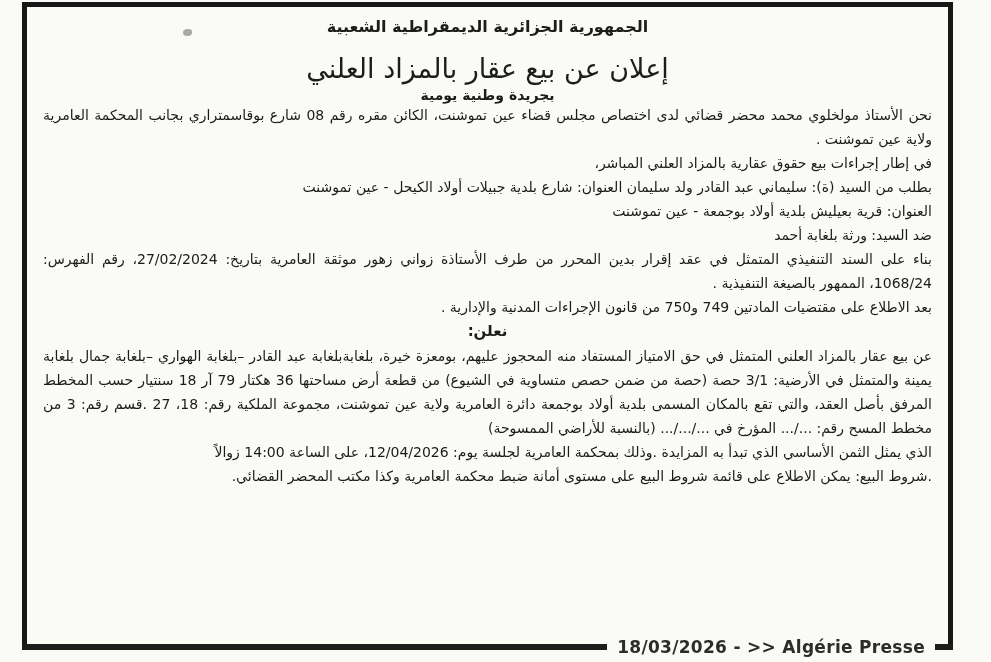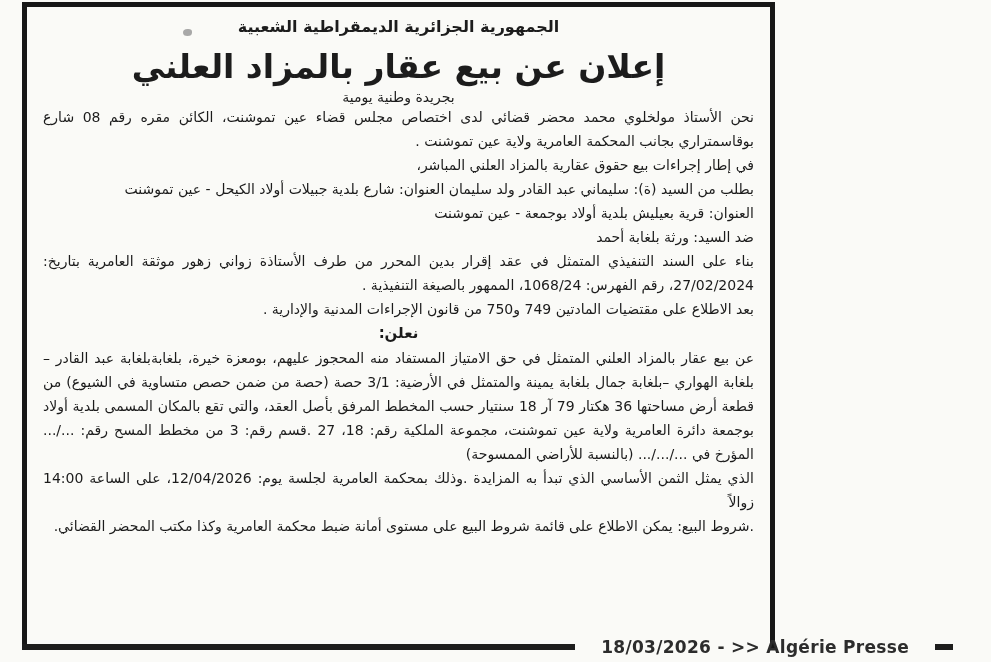--- a/index.html
+++ b/index.html
@@ -10,47 +10,47 @@
     position:relative; width:991px; height:662px;
     background:#fafaf7; overflow:hidden; color:#1c1c1c;
   }
 
   .speck {
     position:absolute; left:183px; top:29px; width:9px; height:7px;
     background:#949494; border-radius:50% 40% 50% 50%; opacity:.8;
   }
 
   .notice-box {
-    position:absolute; left:22px; top:2px; width:753px; height:646px;
+    position:absolute; left:22px; top:2px; width:931px; height:646px;
     border:5px solid #171717; border-bottom:none;
     padding:6px 16px 0 16px; overflow:hidden;
     background:transparent;
   }
 
   .header { text-align:center; direction:rtl; }
   .republic { font-size:16px; font-weight:bold; margin-top:4px; letter-spacing:0; }
-  .title    { font-size:33px; font-weight:bold; margin-top:11px; }
-  .subtitle { font-size:14px; font-weight:normal; margin-top:3px; }
+  .title    { font-size:27px; font-weight:normal; margin-top:17px; }
+  .subtitle { font-size:14px; font-weight:bold; margin-top:3px; }
 
   .body {
     direction:rtl; 
     font-size:14px; line-height:24px;
     text-align:justify; text-align-last:right;
     color:#1b1b1b;
   }
   .body p { margin:0; }
 
   .announce {
     text-align:center; text-align-last:center;
     font-weight:bold; font-size:15px; line-height:25px;
   }
 
   .footer {
     position:absolute; left:22px; top:636px; width:931px; height:22px;
-    display:flex; align-items:center; gap:26px; direction:ltr;
+    display:flex; align-items:center; gap:10px; direction:ltr;
   }
   .footer-line { flex:1; height:6px; background:#1d1d1d; }
   .footer-text {
     font-size:17px; font-weight:bold; color:#2c2c2c;
     white-space:nowrap; letter-spacing:.3px;
   }
   .footer-end { width:18px; height:6px; background:#1d1d1d; }
 </style>
 </head>
 <body>

